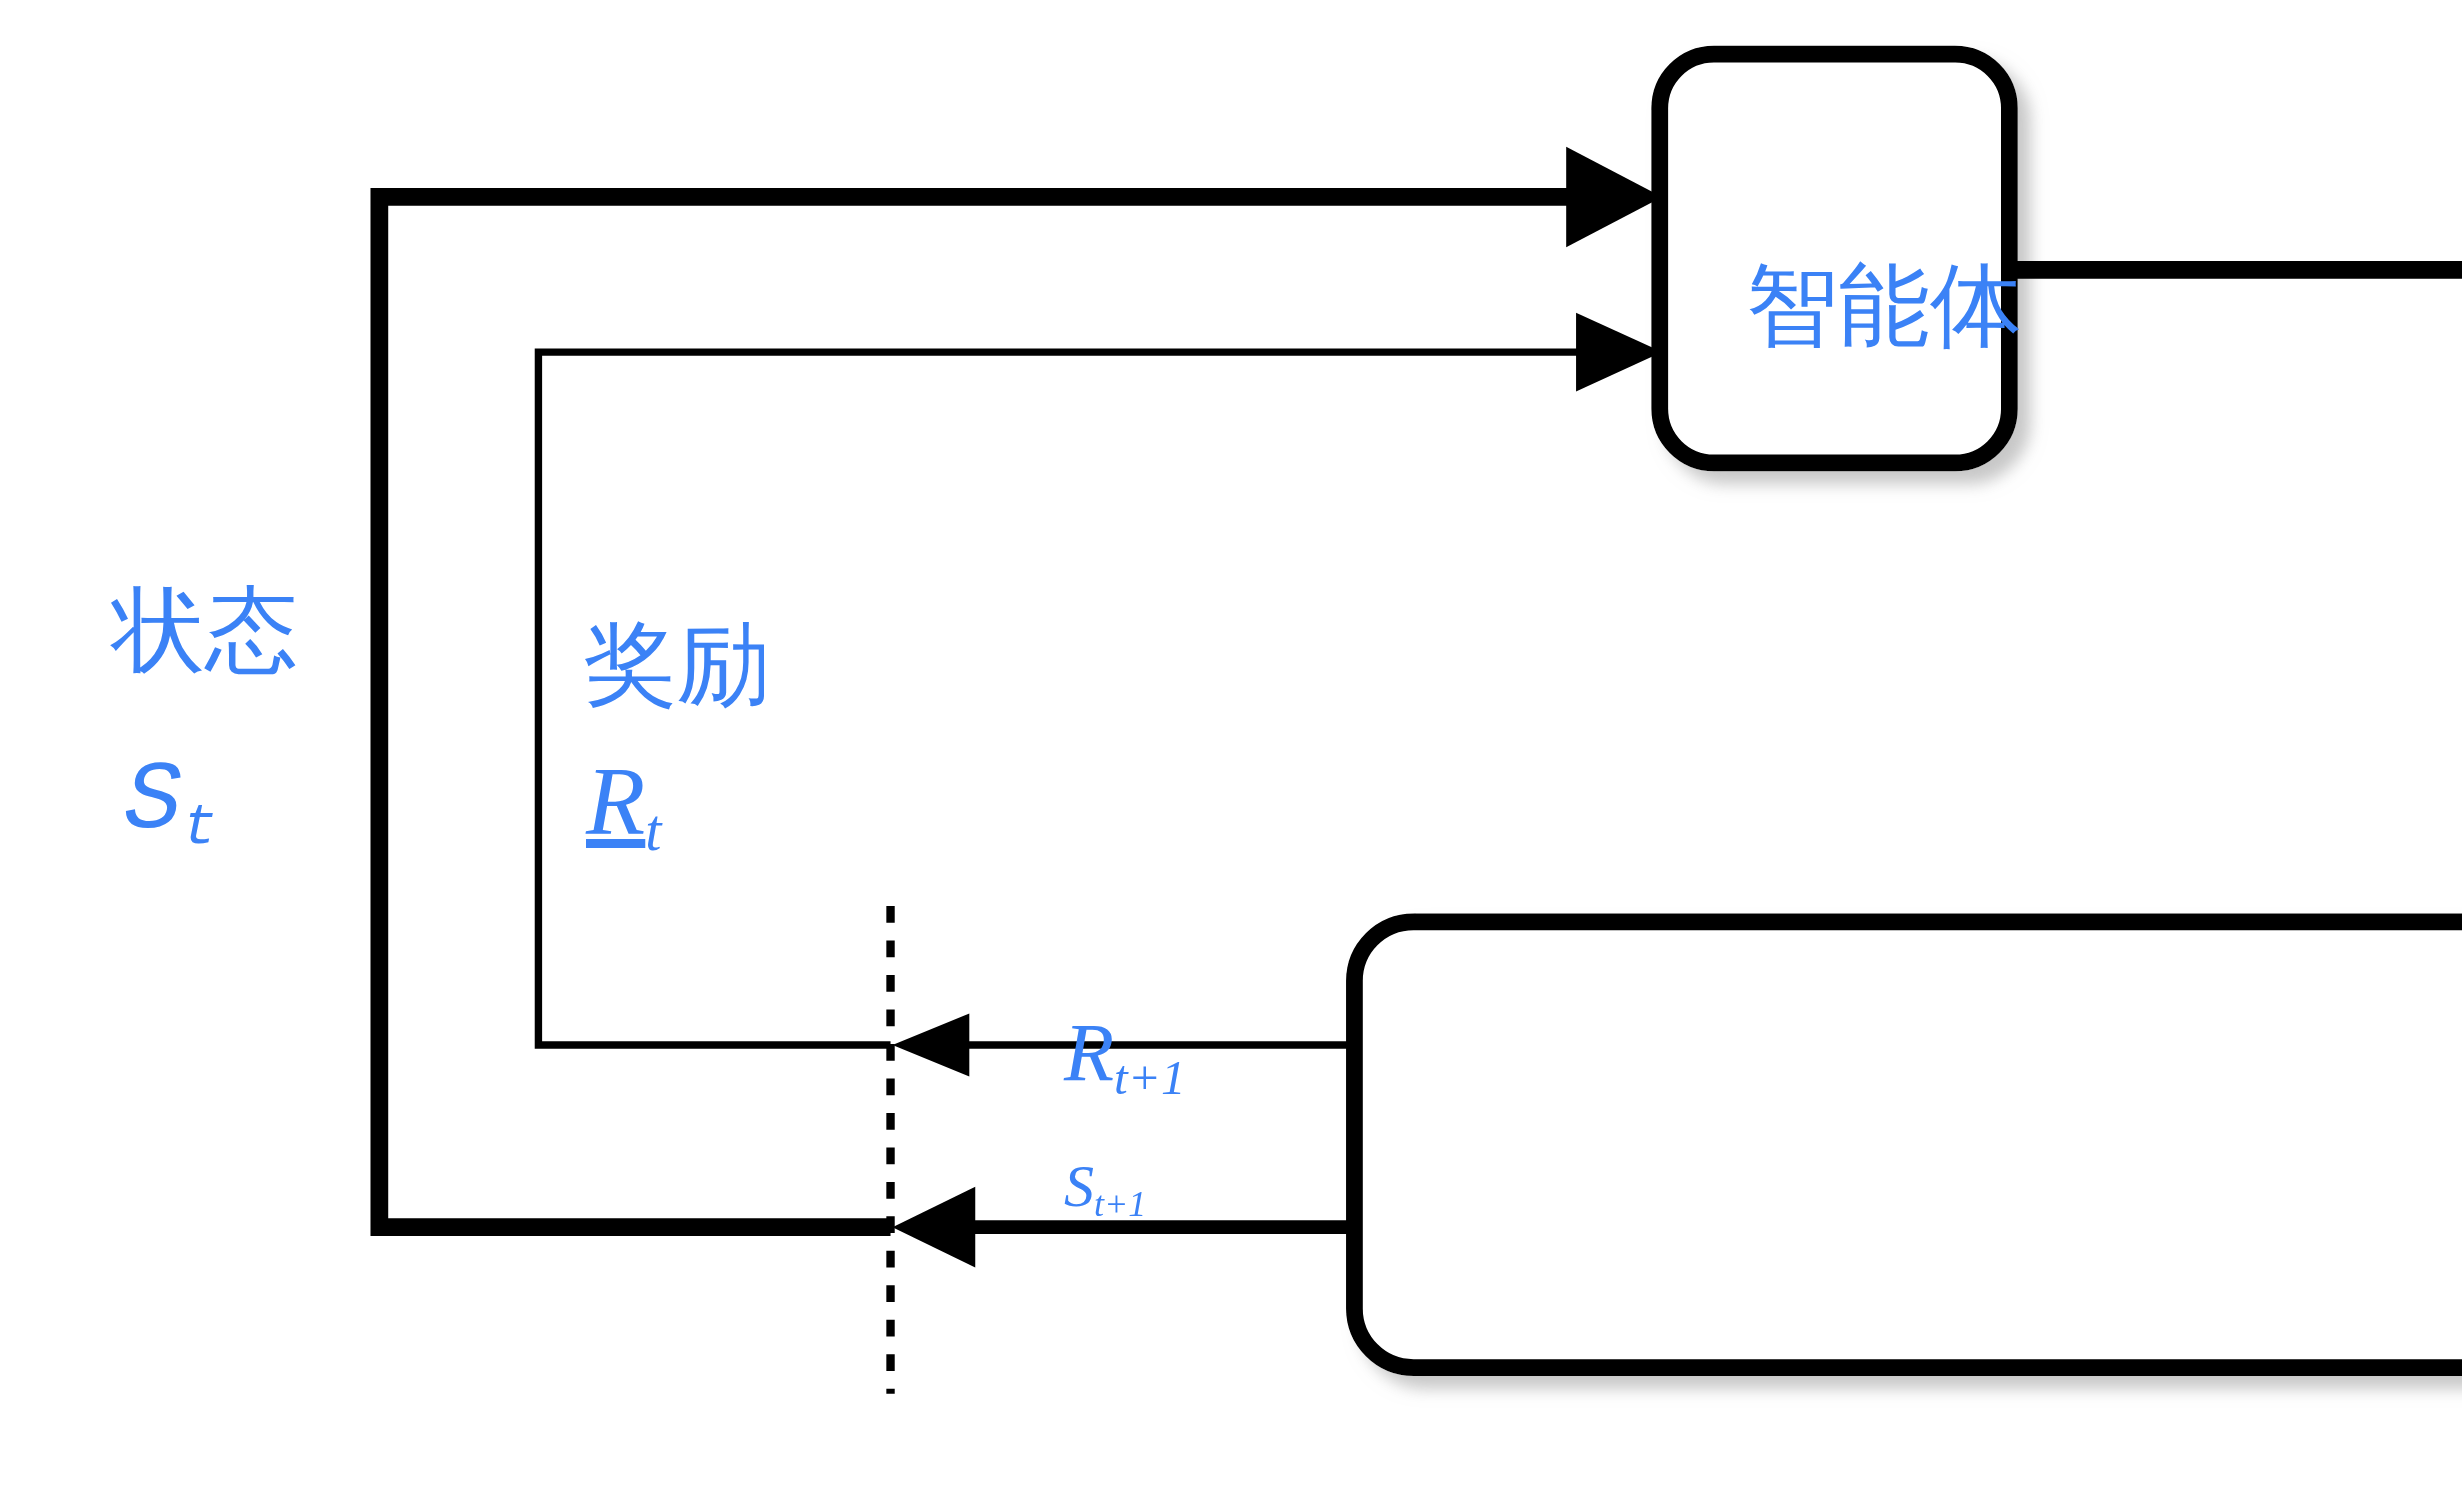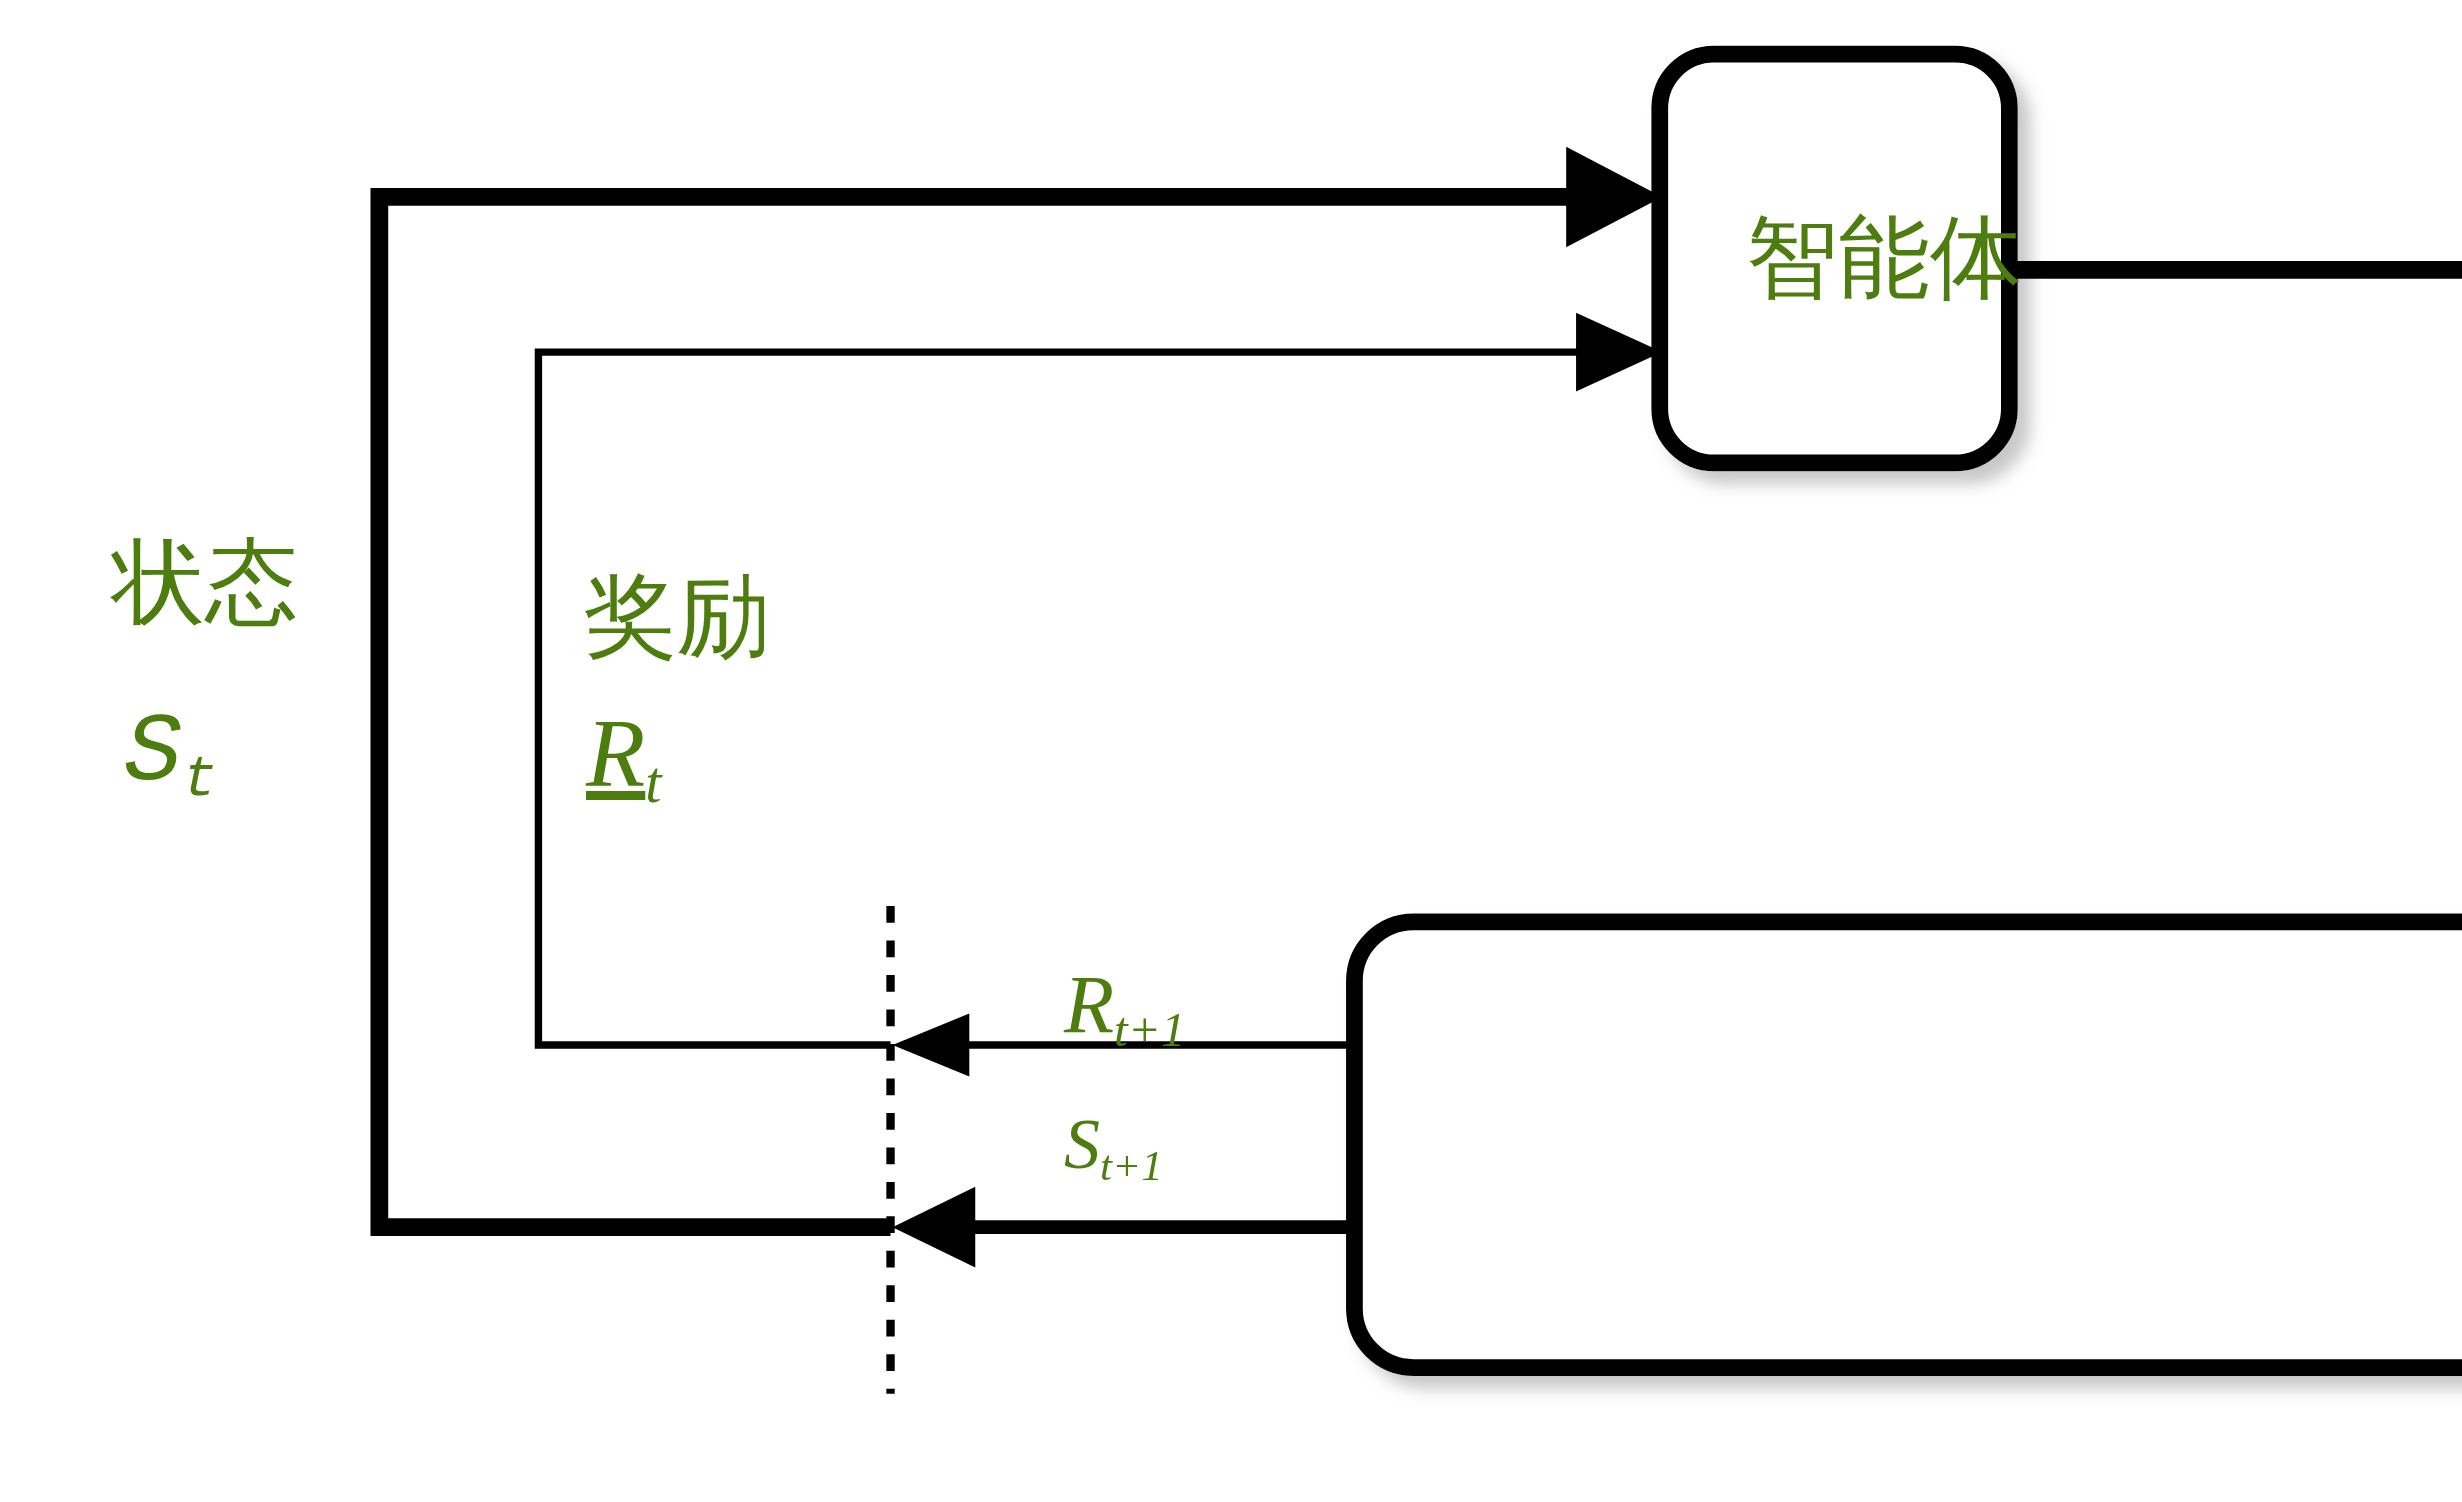--- a/index.html
+++ b/index.html
@@ -4,34 +4,34 @@
 <style>
   html,body{margin:0;padding:0;background:#ffffff;}
   body{
     width:3940px;height:1502px;
     font-family:"Liberation Serif","DejaVu Serif",serif;
     overflow:hidden;position:relative;
   }
   #stage{position:absolute;left:0;top:0;width:3940px;height:1502px;background:#fff;}
   #canvas{position:absolute;left:0;top:0;width:3940px;height:1502px;}
 
-  .lbl{position:absolute;color:#4d7c0f;line-height:1;white-space:nowrap;}
+  .lbl{position:absolute;color:#3b82f6;line-height:1;white-space:nowrap;margin-top:48px;}
   .cjk{font-family:"Liberation Serif","DejaVu Serif",serif;font-weight:400;}
   .math{font-style:italic;font-family:"Liberation Serif","DejaVu Serif",serif;}
   .math .sub{font-size:.60em;font-style:italic;vertical-align:-0.28em;letter-spacing:0;}
 
   
   #label-state-cn   {left:112px; top:536px; font-size:93px;}
   #label-state-sym  {left:124px; top:705px; font-size:97px;font-family:Liberation Mono, monospace;}
   #label-reward-cn  {left:584px;top:570px; font-size:93px;}
   #label-reward-sym {left:586px;top:705px; font-size:97px;text-decoration:underline;}
   #label-agent      {left:1746px;top:212px;  font-size:92px;}
   #label-env        {left:1940px;top:1079px; font-size:92px;}
   #label-rt1        {left:1064px;top:964px; font-size:82px;}
-  #label-st1        {left:1064px;top:1108px; font-size:72px;}
+  #label-st1        {left:1064px;top:1108px; font-size:60px;}
 
   #caption{position:absolute;left:123px;top:1472px;font-size:59px;color:#ebebeb;
            font-family:"Liberation Serif","DejaVu Serif",serif;white-space:nowrap;}
 </style>
 </head>
 <body>
 
 <div id="stage">
 
   <svg id="canvas" viewBox="0 0 8000 3050" xmlns="http://www.w3.org/2000/svg">

